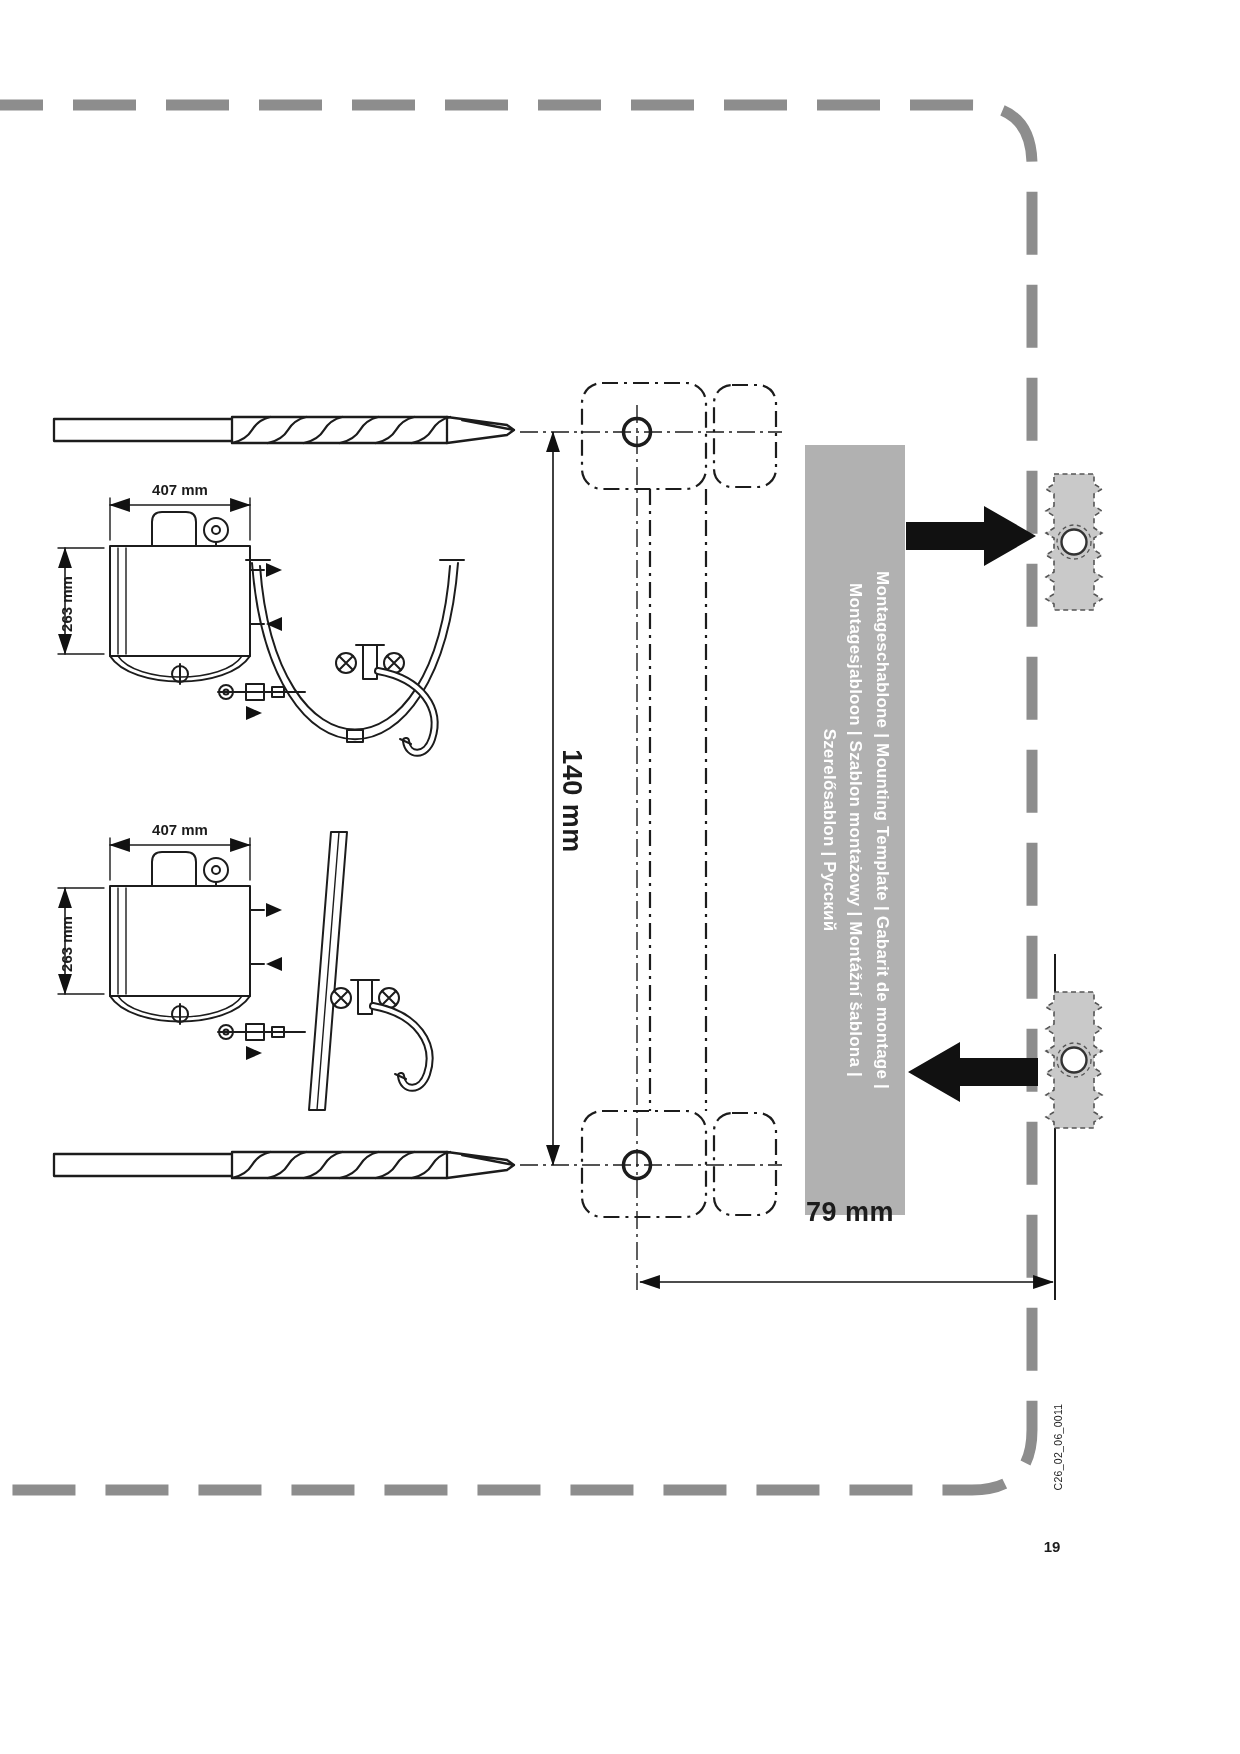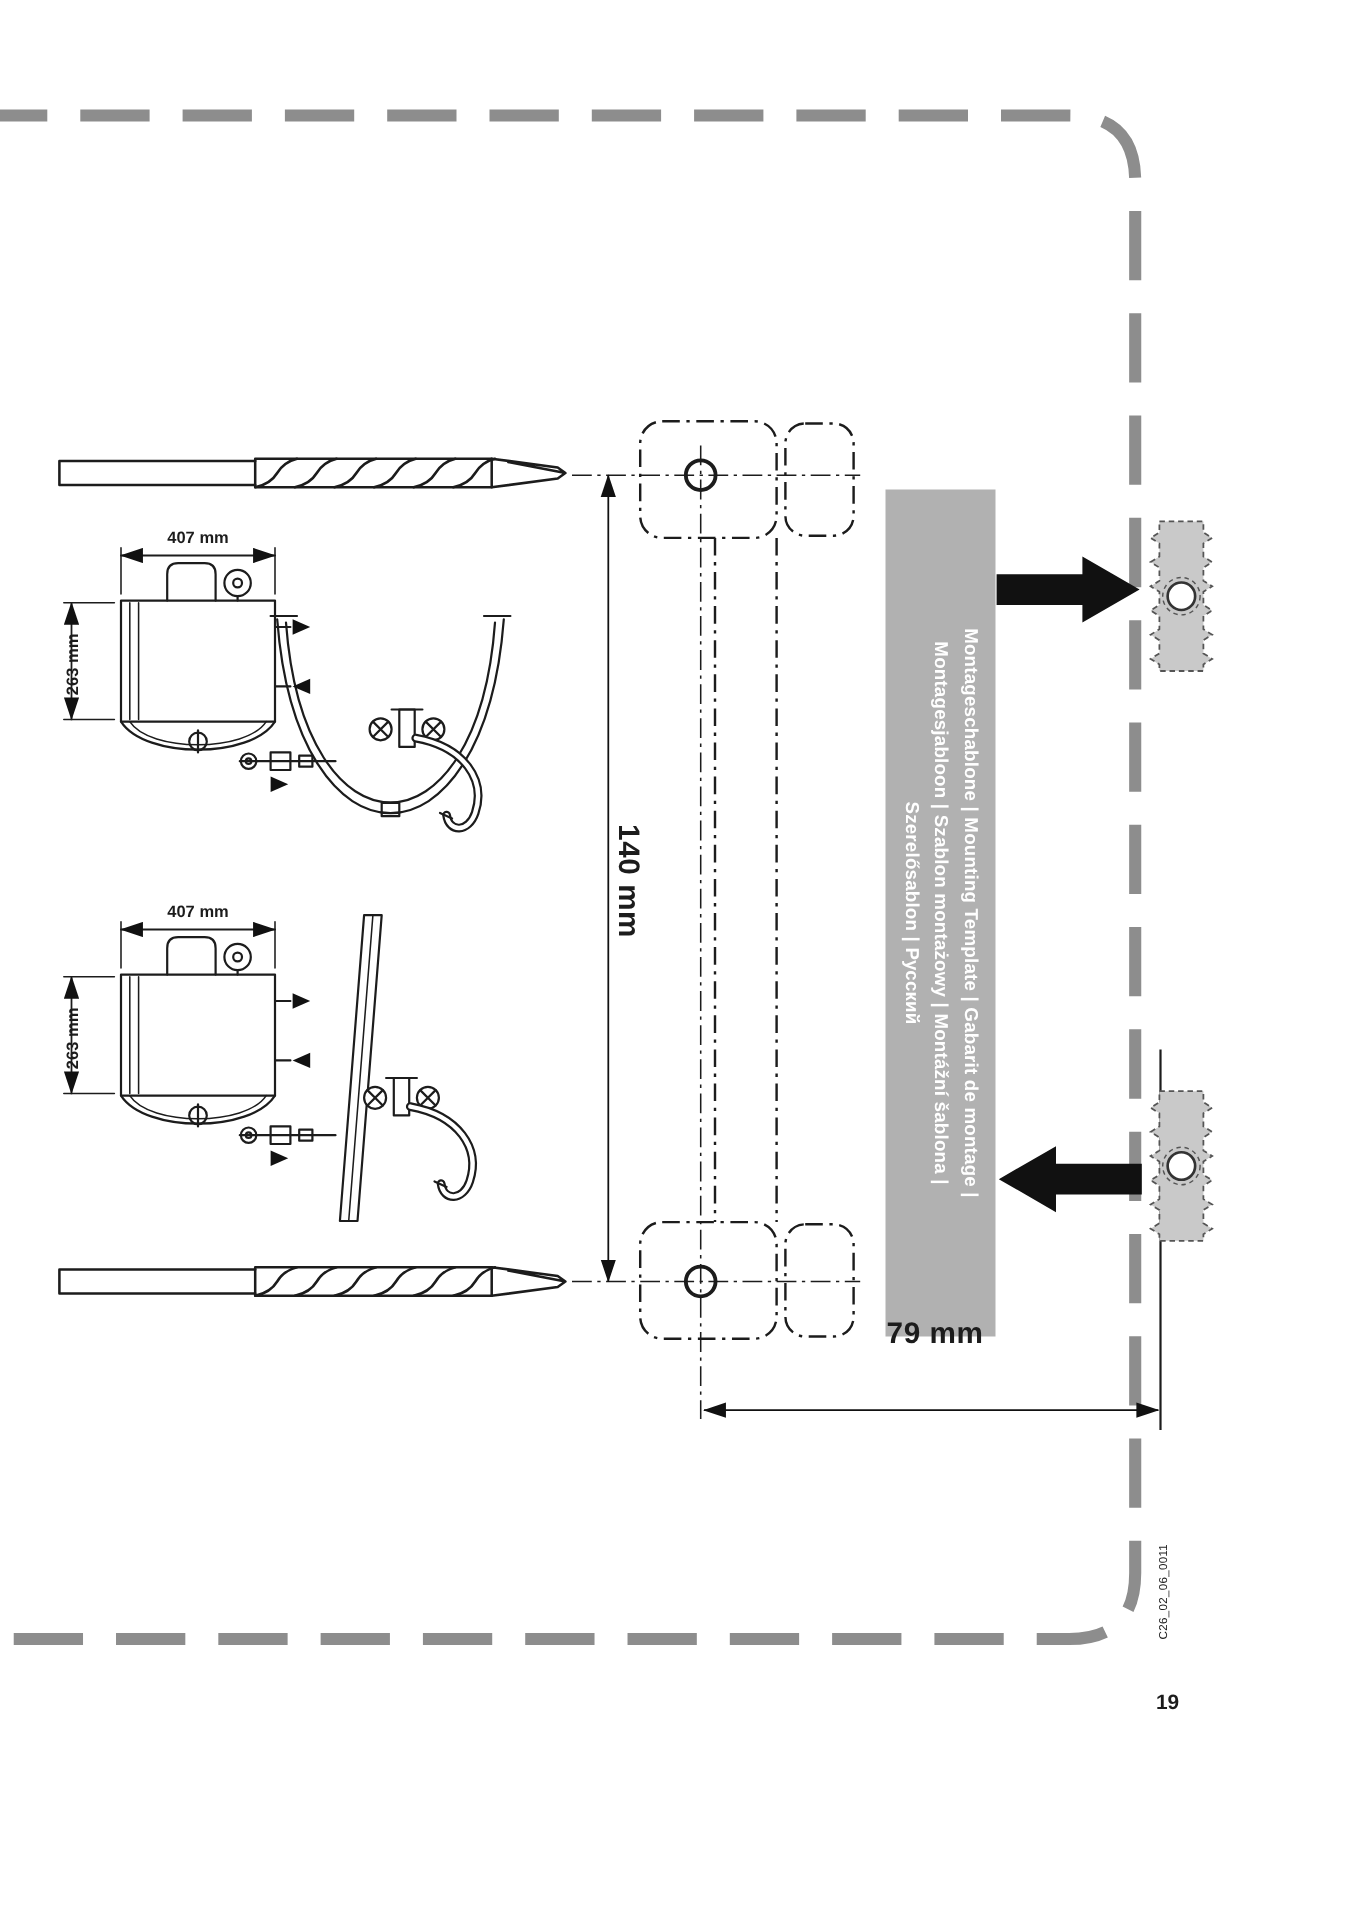--- a/index.html
+++ b/index.html
@@ -17,21 +17,21 @@
   .lang-inner{
     position:absolute;top:0;left:0;width:770px;height:100px;
     transform:translateX(100px) rotate(90deg);transform-origin:0 0;
     display:flex;flex-direction:column;justify-content:center;align-items:center;gap:2px;
   }
   .lang-inner p{
     margin:0;color:#ffffff;font-weight:bold;font-size:17px;line-height:1.45;
     text-align:center;white-space:nowrap;letter-spacing:.2px;width:100%;
   }
   .doc-code{font-size:10.5px;letter-spacing:.3px;white-space:nowrap;text-align:center;}
-  .page-num{font-size:19px;font-weight:600;text-align:right;}
+  .page-num{font-size:15px;font-weight:600;text-align:center;}
   .z1{z-index:1}.z2{z-index:2}.z3{z-index:3}
 </style>
 </head>
 <body>
 
 <div class="page">
 
   <svg class="abs z1" style="left:0;top:0;" width="1240" height="1754">
     <defs>
       <marker id="dimA" viewBox="0 0 12 8" refX="11.5" refY="4" markerWidth="13" markerHeight="9" orient="auto-start-reverse">

